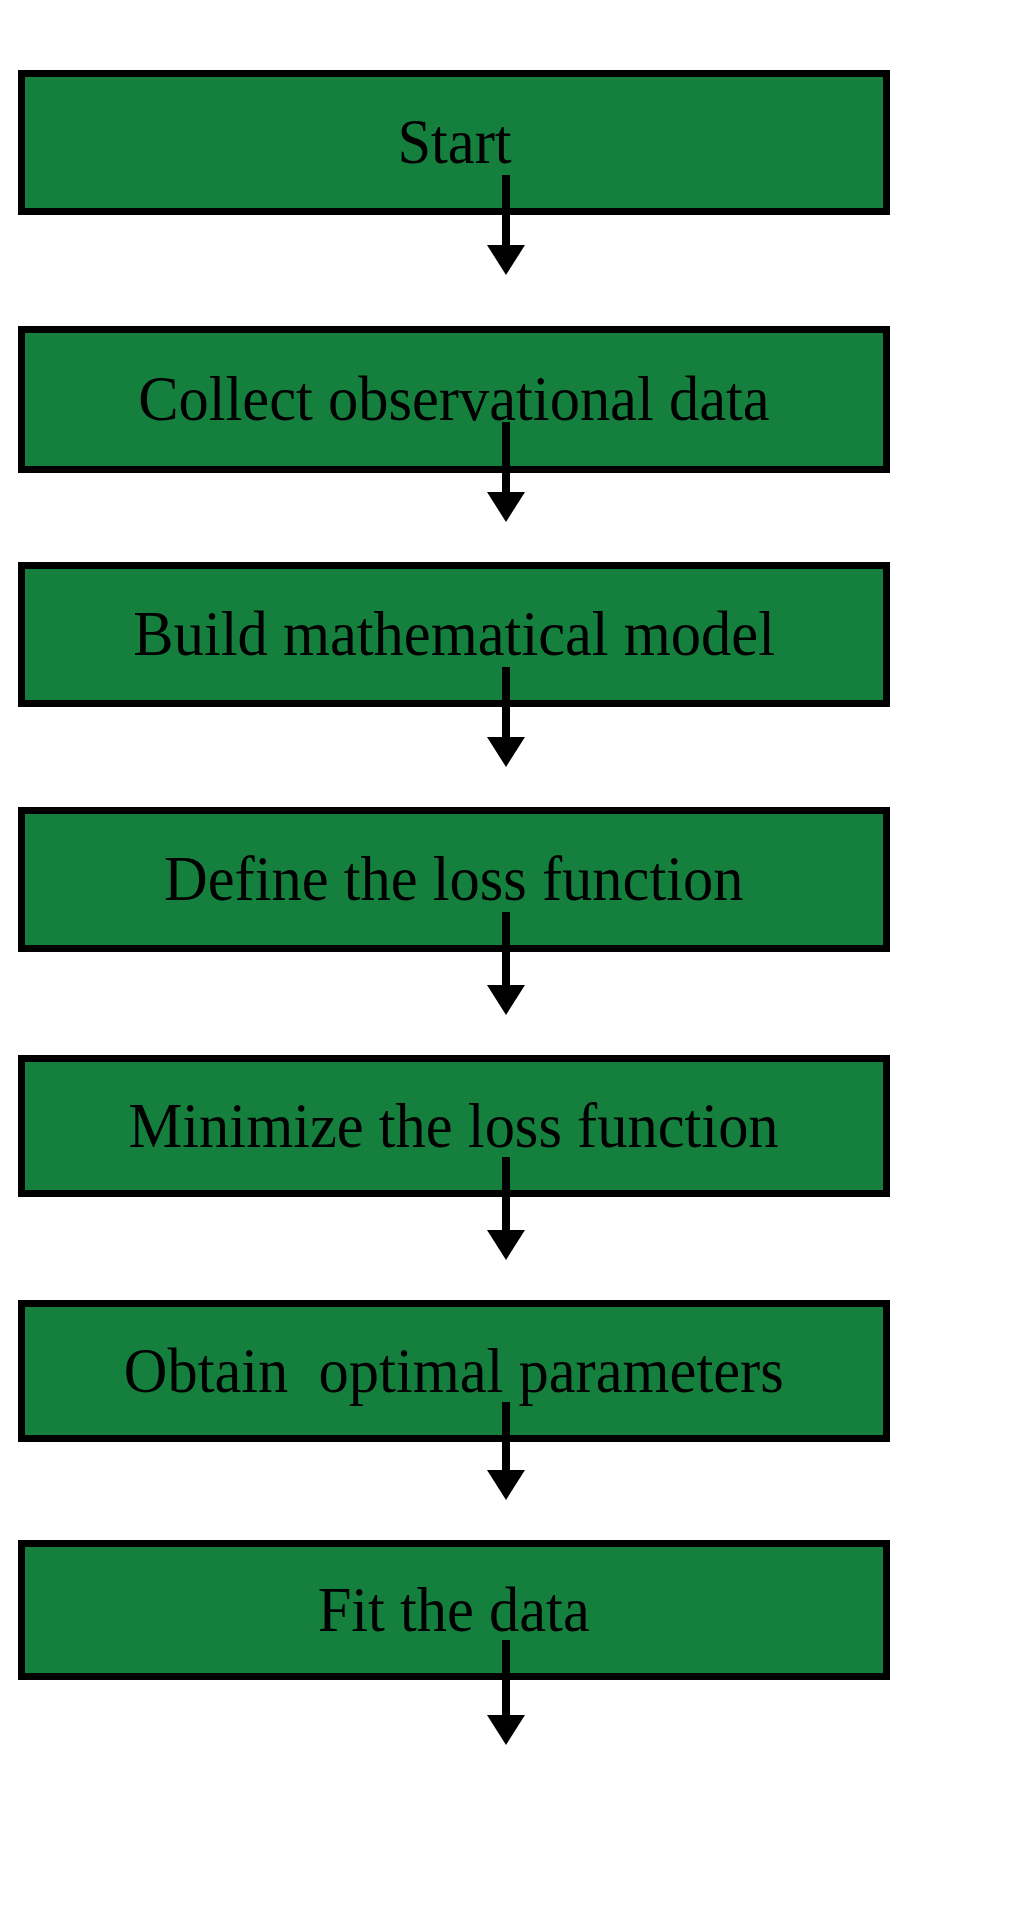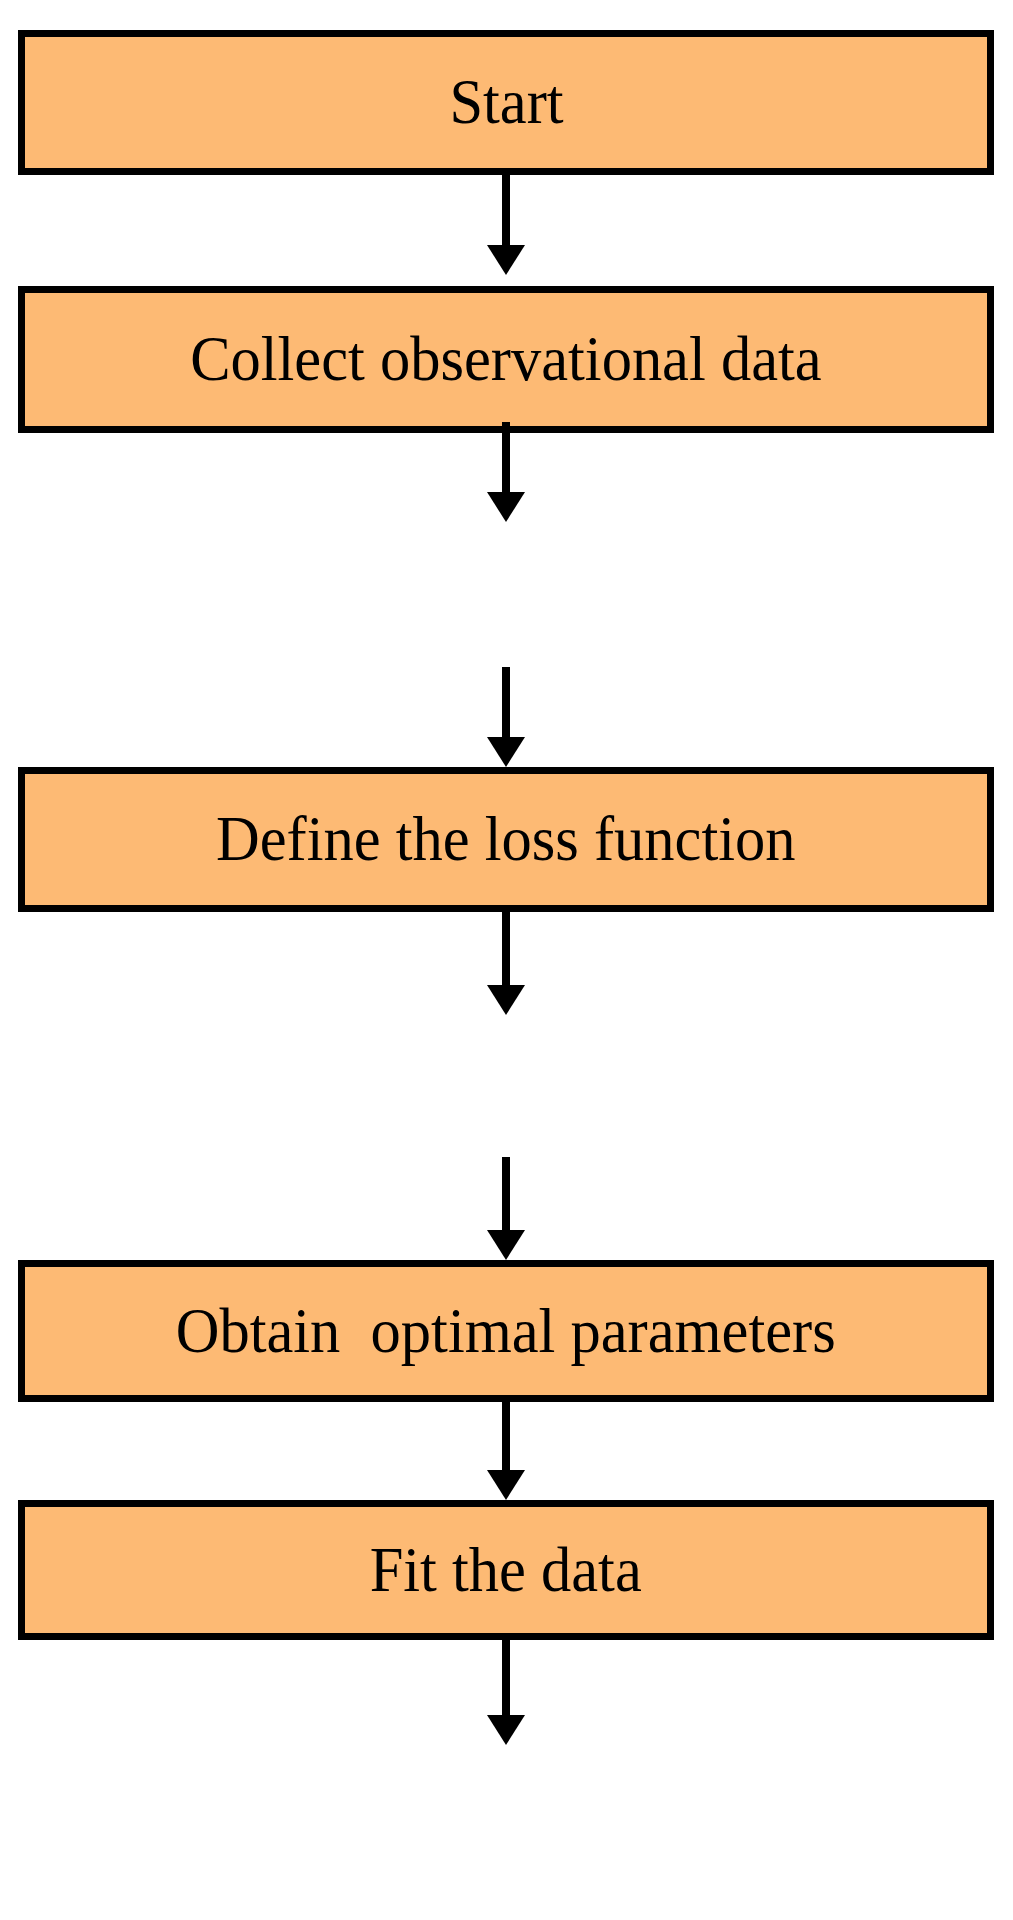--- a/index.html
+++ b/index.html
@@ -14,28 +14,29 @@
   #flowchart {
     position: relative;
     width: 1013px;
     height: 1920px;
     background: #ffffff;
     overflow: hidden;
   }
   .node {
     position: absolute;
     left: 18px;
-    width: 976px;
+    width: 872px;
     box-sizing: border-box;
     border: 7px solid #000000;
-    background: #fdba74;
+    background: #15803d;
     display: flex;
     align-items: center;
     justify-content: center;
     text-align: center;
+    margin-top: 40px;
   }
   .node-label {
     font-family: "Liberation Serif", "DejaVu Serif", serif;
     font-size: 63px;
     line-height: 1.05;
     color: #000000;
     white-space: pre;
     letter-spacing: 0px;
     transform: scaleX(0.96);
     transform-origin: center center;
@@ -80,33 +81,39 @@
   </div>
 
   <div class="node" style="top:286px; height:147px;">
     <span class="node-label">Collect observational data</span>
   </div>
   <div class="connector" style="top:422px; height:100px;">
     <div class="shaft" style="height:70px;"></div>
     <div class="head"></div>
   </div>
 
+  <div class="node" style="top:522px; height:145px;">
+    <span class="node-label">Build mathematical model</span>
+  </div>
   <div class="connector" style="top:667px; height:100px;">
     <div class="shaft" style="height:70px;"></div>
     <div class="head"></div>
   </div>
 
   <div class="node" style="top:767px; height:145px;">
     <span class="node-label">Define the loss function</span>
   </div>
   <div class="connector" style="top:912px; height:103px;">
     <div class="shaft" style="height:73px;"></div>
     <div class="head"></div>
   </div>
 
+  <div class="node" style="top:1015px; height:142px;">
+    <span class="node-label">Minimize the loss function</span>
+  </div>
   <div class="connector" style="top:1157px; height:103px;">
     <div class="shaft" style="height:73px;"></div>
     <div class="head"></div>
   </div>
 
   <div class="node" style="top:1260px; height:142px;">
     <span class="node-label">Obtain  optimal parameters</span>
   </div>
   <div class="connector" style="top:1402px; height:98px;">
     <div class="shaft" style="height:68px;"></div>

